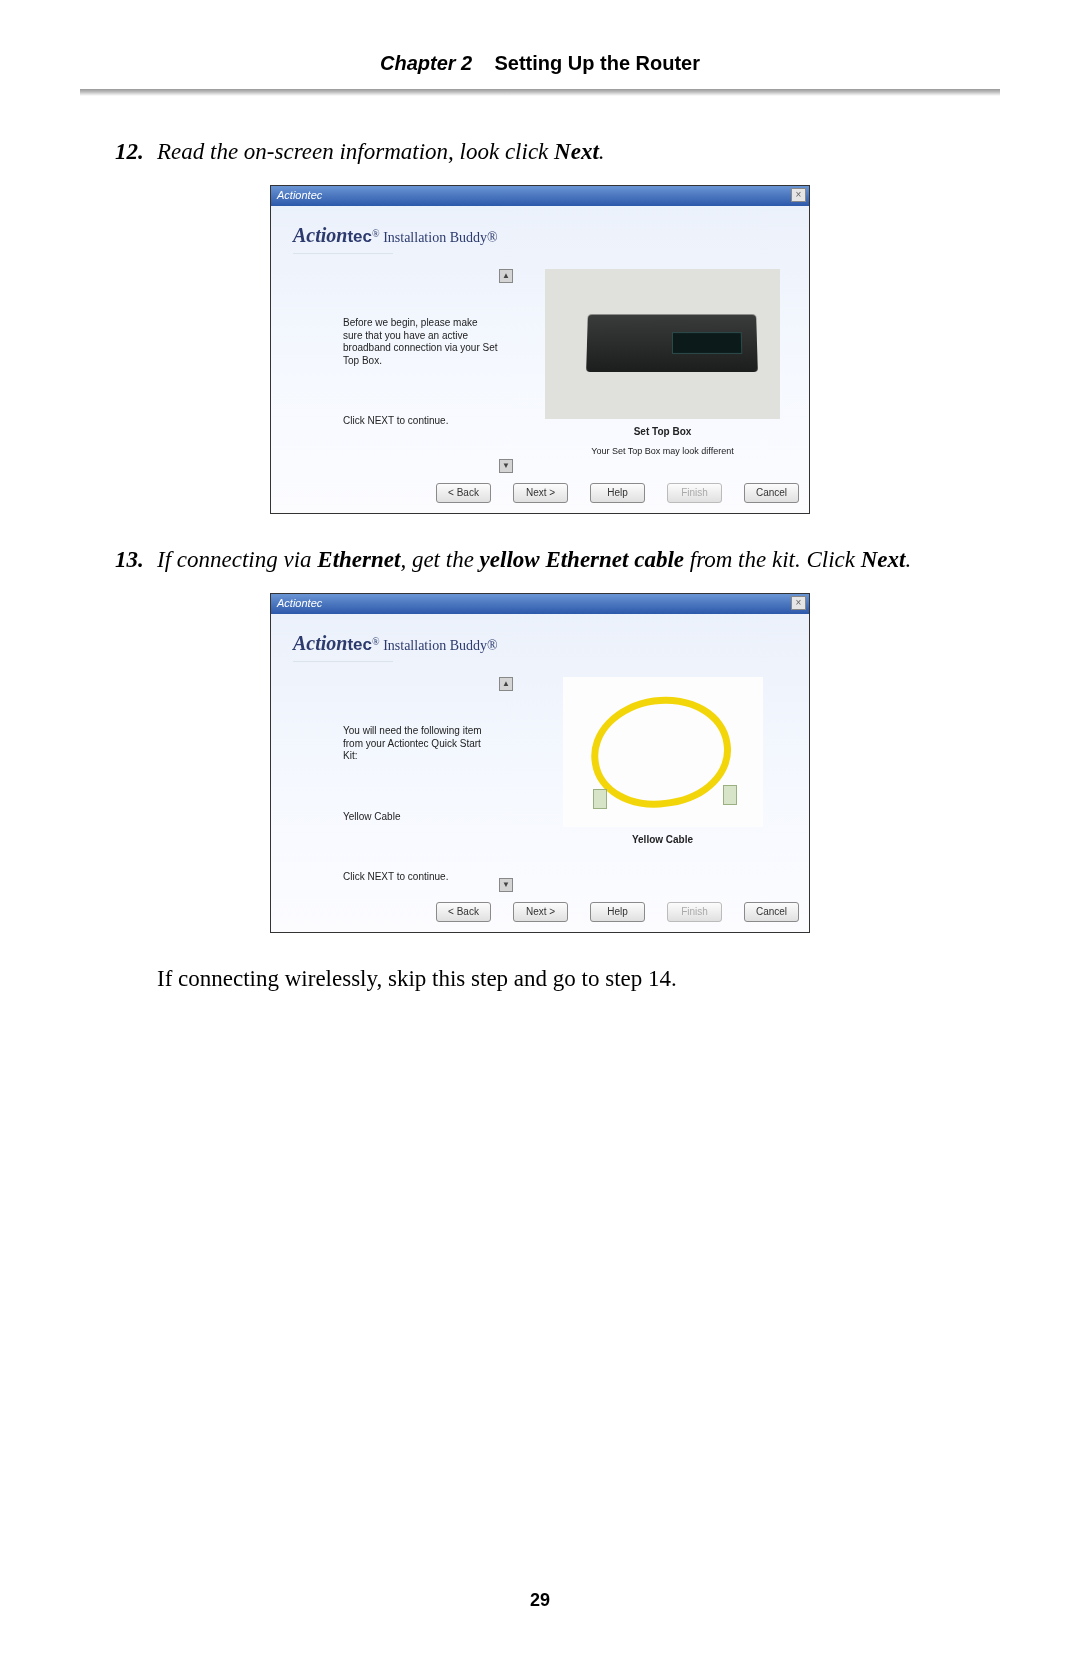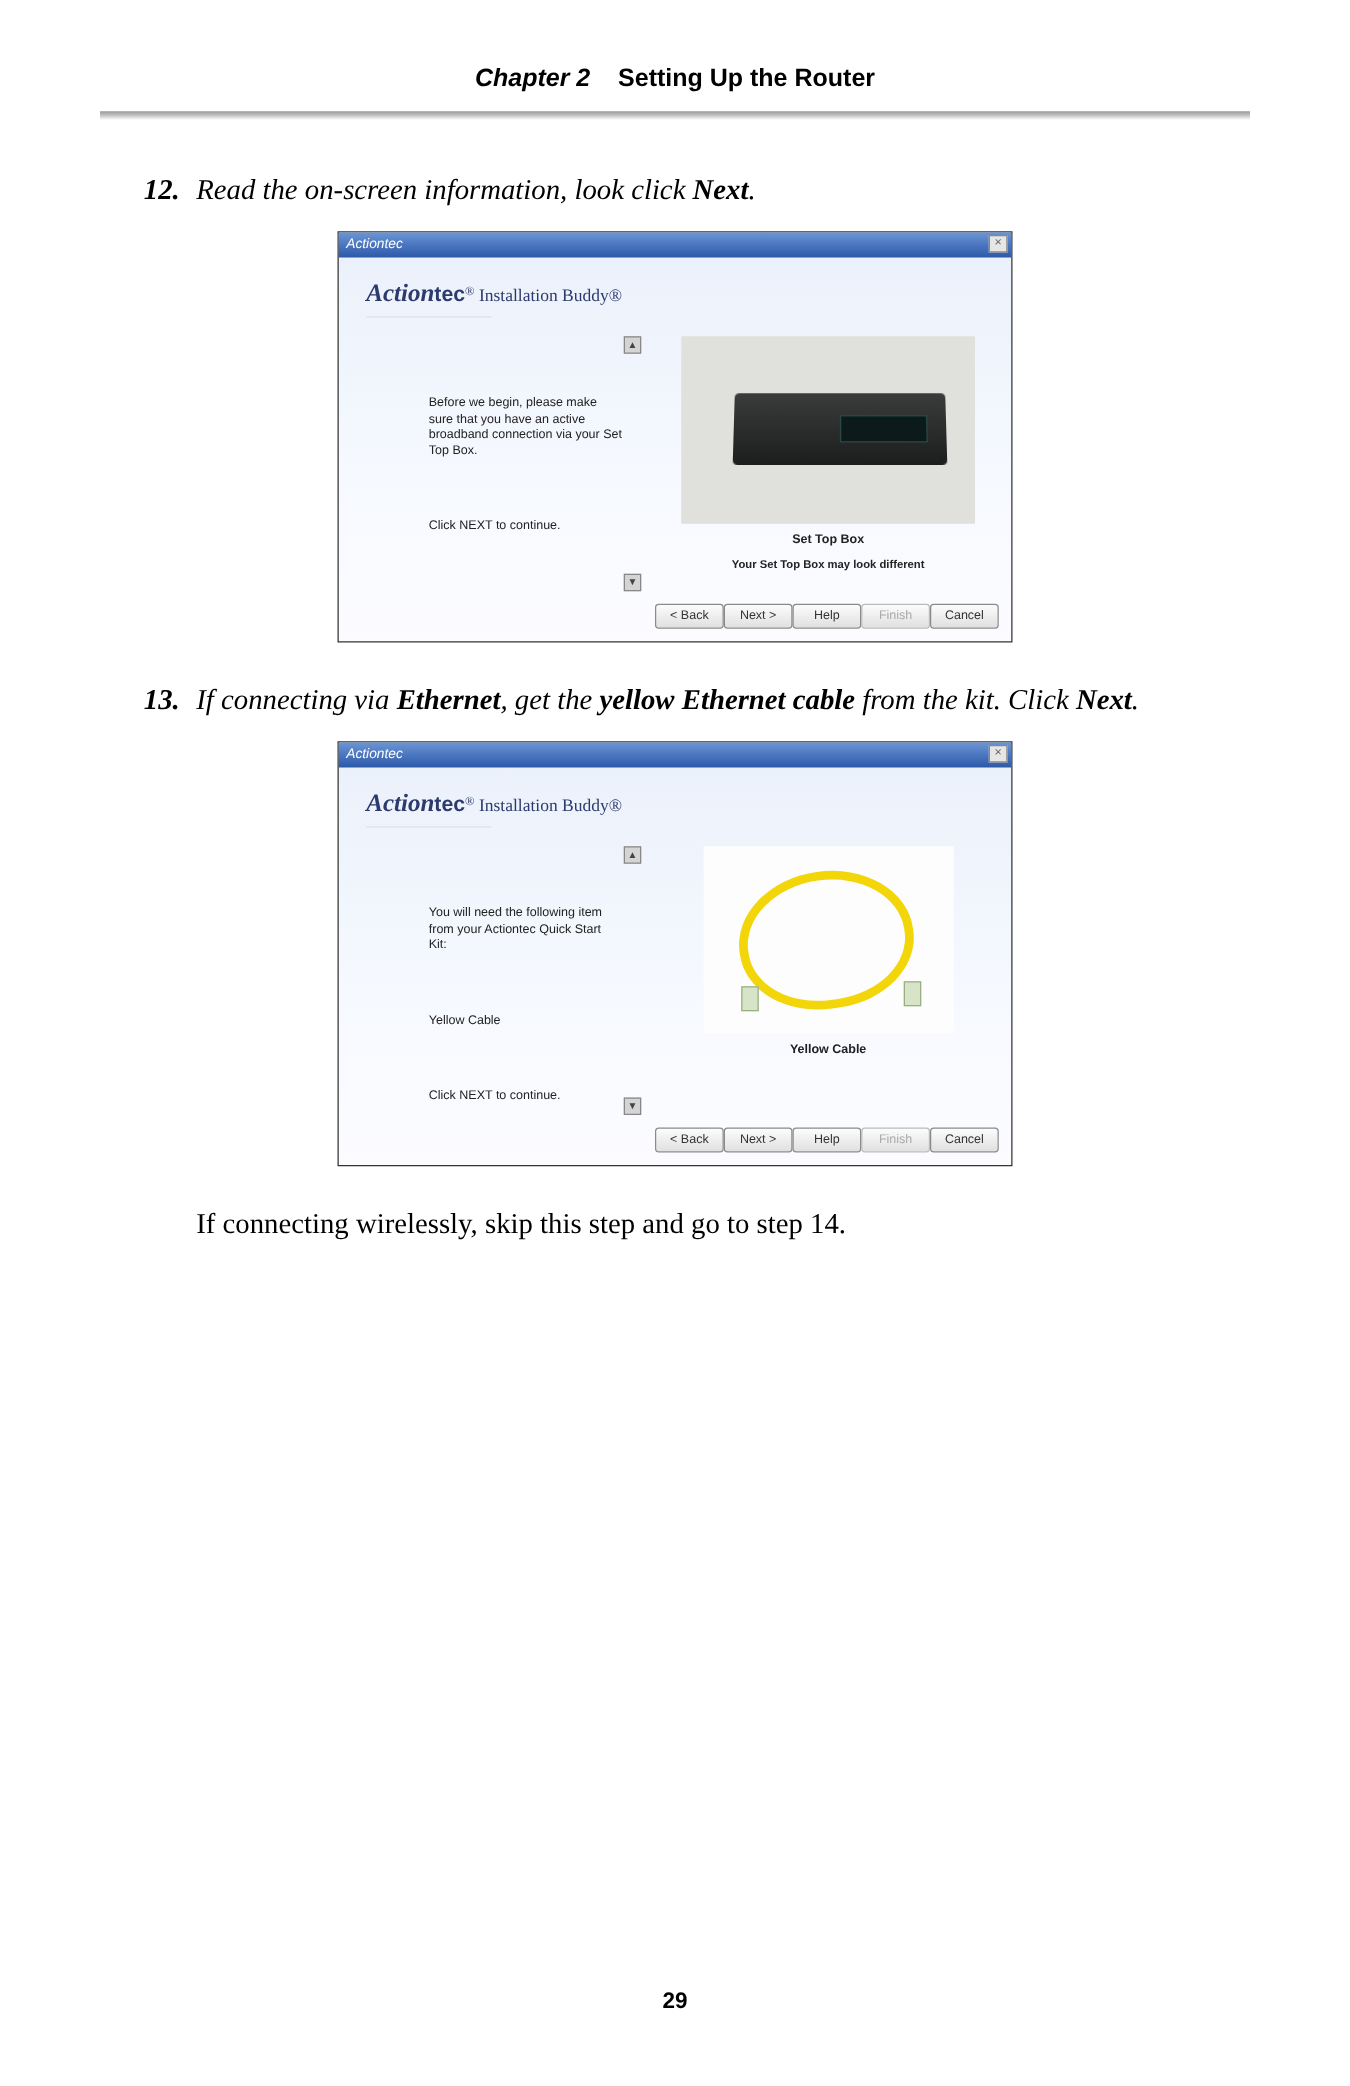--- a/index.html
+++ b/index.html
@@ -80,23 +80,23 @@
     overflow: hidden;
   }
   .stb-device {
     position:absolute; left:42px; top:45px; width:170px; height:58px;
     background: linear-gradient(to bottom,#3a3c3b 0%, #1c1e1d 100%);
     border-radius: 4px;
     transform: perspective(400px) rotateX(8deg);
   }
   .stb-panel { position:absolute; left:85px; top:18px; width:70px; height:22px; background:#0c1a1a; border:1px solid #2a4a4a; }
   .photo-caption { font-size:10px; font-weight:bold; margin-top:6px; color:#222; }
-  .photo-note { font-size:9px; font-weight:bold; margin-top:6px; color:#222; text-align:right; }
+  .photo-note { font-size:9px; font-weight:normal; margin-top:6px; color:#222; text-align:right; }
   .btnrow {
-    display:flex; justify-content:flex-end; gap:0;
+    display:flex; justify-content:flex-end; gap:22px;
     padding: 6px 10px 10px 0;
   }
   .dlgbtn {
     width: 55px; height: 20px;
     background: linear-gradient(to bottom,#fcfcfc,#e0e0e0);
     border: 1px solid #8a8a8a;
     border-radius: 3px;
     font-size: 10px; text-align:center; line-height:18px;
     color:#333;
   }

